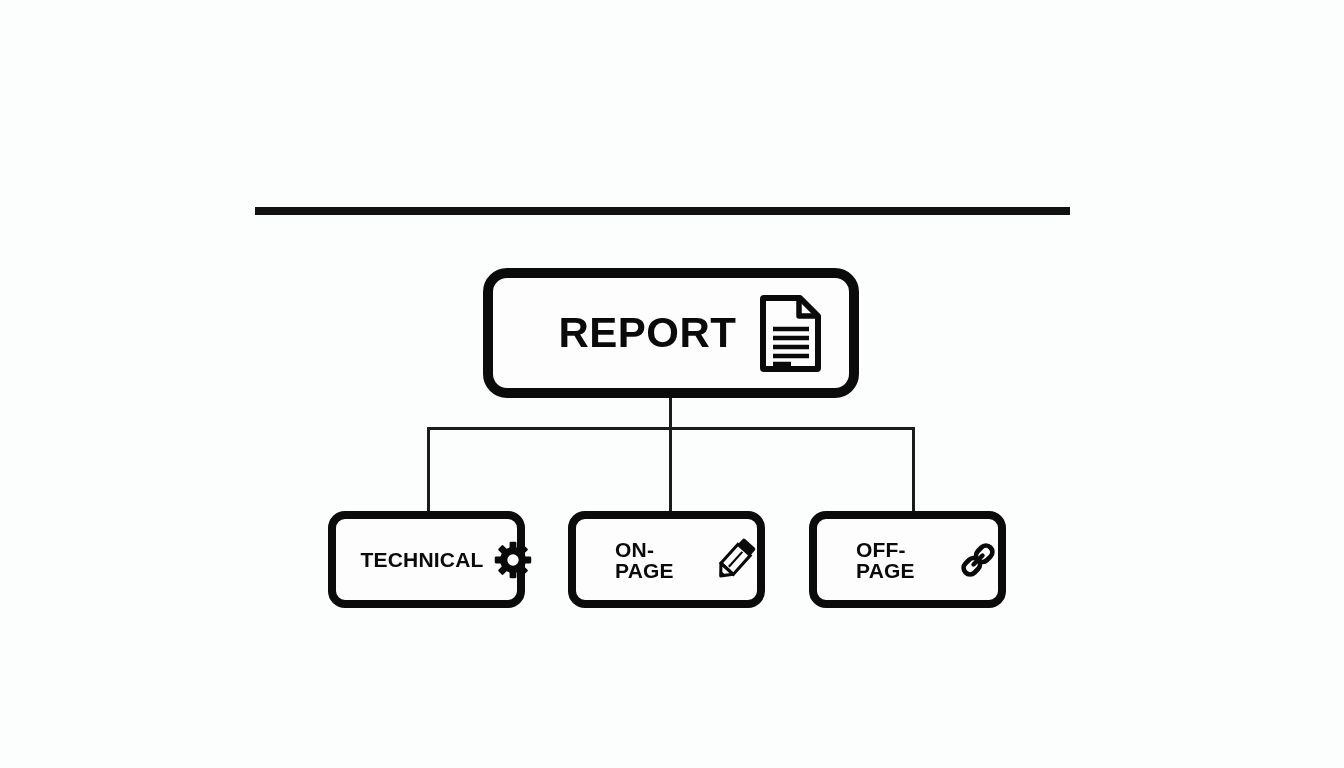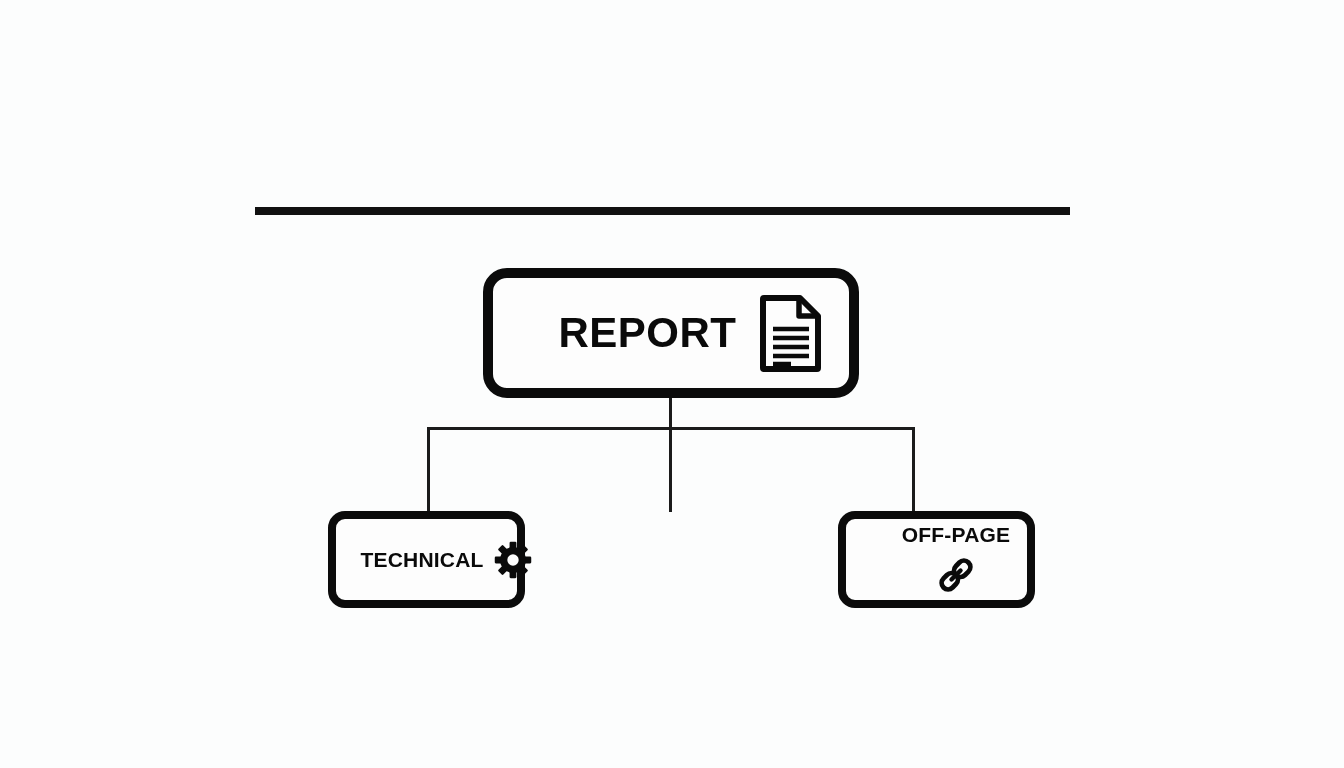--- a/index.html
+++ b/index.html
@@ -68,21 +68,21 @@
     border-radius:17px;
     top:511px;
     gap:10px;
   }
   .node-leaf .node-label{
     font-size:21px; font-weight:bold; letter-spacing:0.2px;
     line-height:1;
   }
   .node-technical{ left:328px; }
   .node-onpage{ left:568px; }
-  .node-offpage{ left:838px;flex-direction:column; }
+  .node-offpage{ left:809px; }
 
   .icon-wrap{ display:flex; align-items:center; justify-content:center; }
 
   
   .conn{ position:absolute; background:#1b1b1b; }
   .conn-stem{   left:669px; top:398px; width:3px;  height:31px; }
   .conn-bar{    left:427px; top:427px; width:488px; height:3px; }
   .conn-drop-1{ left:427px; top:427px; width:3px;  height:85px; }
   .conn-drop-2{ left:669px; top:427px; width:3px;  height:85px; }
   .conn-drop-3{ left:912px; top:427px; width:3px;  height:85px; }
@@ -131,20 +131,38 @@
           <rect x="41" y="78" width="18" height="20" rx="3" transform="rotate(45 50 50)"></rect>
           <rect x="2" y="41" width="20" height="18" rx="3" transform="rotate(45 50 50)"></rect>
           <rect x="78" y="41" width="20" height="18" rx="3" transform="rotate(45 50 50)"></rect>
           <circle cx="50" cy="50" r="34"></circle>
         </g>
         <circle cx="50" cy="50" r="15" fill="#fdfdfd"></circle>
       </svg>
     </span>
   </div>
 
+  <div class="node node-leaf node-onpage">
+    <span class="node-label">ON-PAGE</span>
+    <span class="icon-wrap">
+      <svg width="44" height="48" viewBox="0 0 100 110" xmlns="http://www.w3.org/2000/svg">
+        <g transform="rotate(42 50 55)">
+
+          <rect x="31" y="4" width="38" height="20" rx="4" fill="#0a0a0a"></rect>
+
+          <rect x="31" y="24" width="38" height="58" fill="none" stroke="#0a0a0a" stroke-width="7"></rect>
+          <line x1="50" y1="30" x2="50" y2="76" stroke="#0a0a0a" stroke-width="5"></line>
+
+          <path d="M31 82 L50 104 L69 82 Z" fill="none" stroke="#0a0a0a" stroke-width="7" stroke-linejoin="round"></path>
+
+          <path d="M43 95 L50 104 L57 95 Z" fill="#0a0a0a"></path>
+        </g>
+      </svg>
+    </span>
+  </div>
 
   <div class="node node-leaf node-offpage">
     <span class="node-label">OFF-PAGE</span>
     <span class="icon-wrap">
       <svg width="40" height="40" viewBox="0 0 100 100" xmlns="http://www.w3.org/2000/svg">
         <g transform="rotate(-45 50 50)" fill="none" stroke="#0a0a0a" stroke-linecap="round">
           <rect x="6" y="34" width="44" height="32" rx="16" stroke-width="12"></rect>
           <rect x="50" y="34" width="44" height="32" rx="16" stroke-width="12"></rect>
           <line x1="34" y1="50" x2="66" y2="50" stroke-width="11"></line>
         </g>

